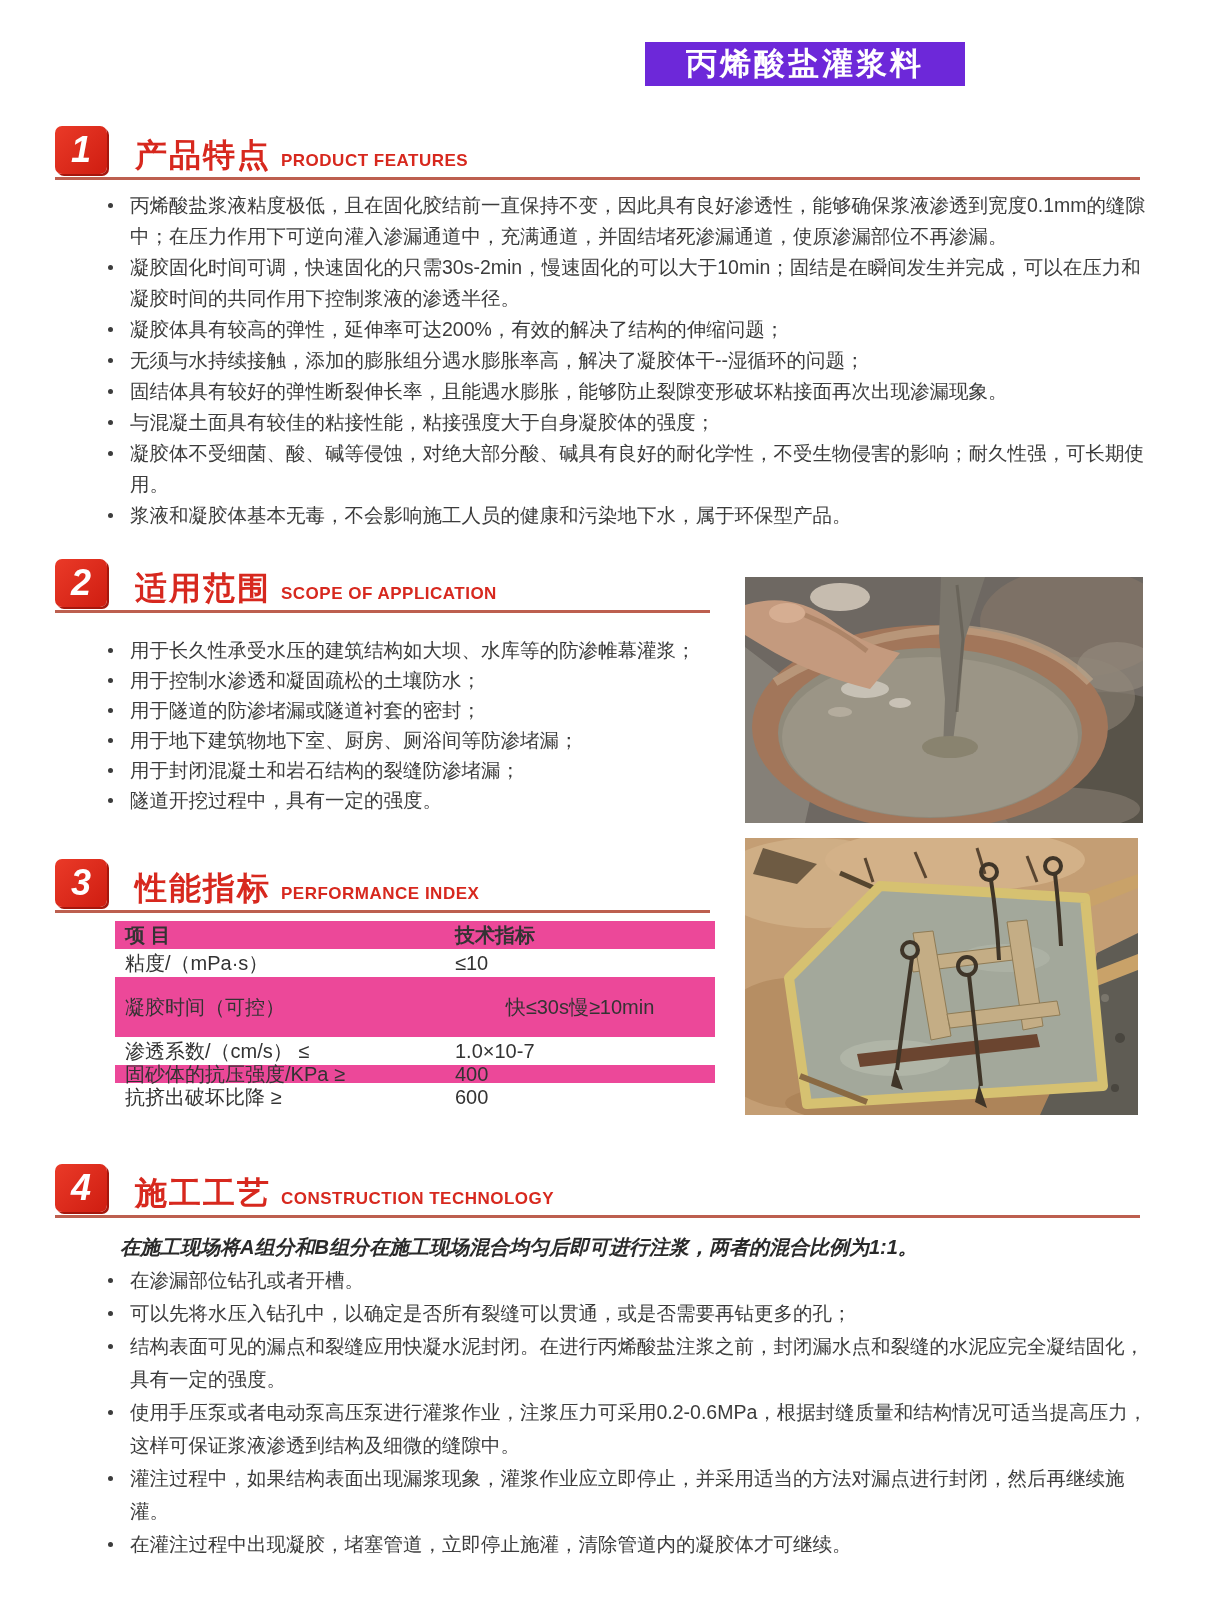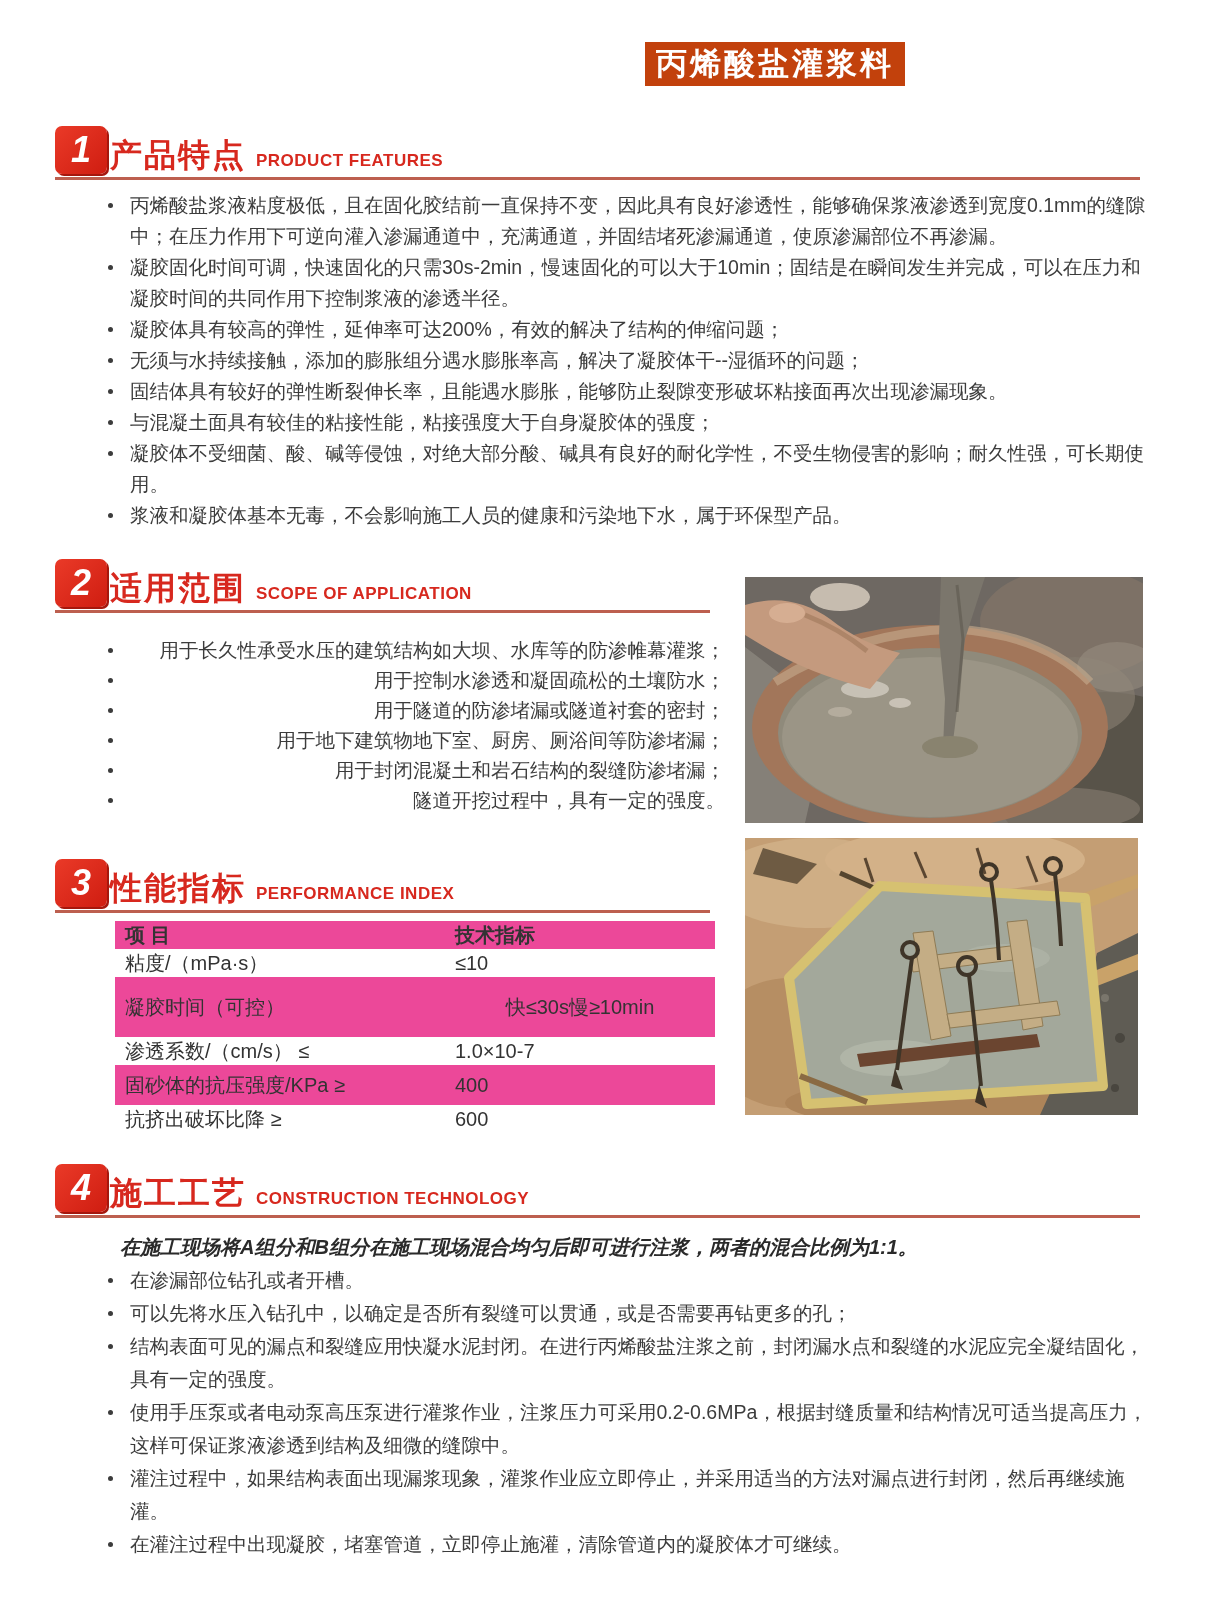--- a/index.html
+++ b/index.html
@@ -4,45 +4,45 @@
 <style>
   html,body { margin:0; padding:0; background:#ffffff; }
   .page {
     position:relative; width:1232px; height:1600px; background:#ffffff;
     font-family:"Liberation Sans","DejaVu Sans",sans-serif; color:#3c3c3c;
     overflow:hidden;
   }
 
   
   .banner {
-    position:absolute; left:645px; top:42px; width:260px; height:44px;
-    background:#c2410c; color:#ffffff; font-size:31px; font-weight:bold;
+    position:absolute; left:645px; top:42px; width:320px; height:44px;
+    background:#6d28d9; color:#ffffff; font-size:31px; font-weight:bold;
     letter-spacing:3px; display:flex; align-items:center; justify-content:center;
   }
 
   
   .sec { position:absolute; left:0; width:1232px; }
   .sec-head { position:absolute; left:55px; top:4px; display:flex; align-items:flex-end; }
   .badge {
     width:52px; height:48px; border-radius:7px;
     background:linear-gradient(135deg,#ea3a28 0%,#cf1d11 100%);
     box-shadow:2px 2px 0 #a5170d;
     color:#fff; font-size:36px; font-weight:bold; font-style:italic;
     display:flex; align-items:center; justify-content:center;
   }
-  .cn { font-size:32px; font-weight:bold; color:#d7281e; margin-left:3px; line-height:1; padding-bottom:3px; letter-spacing:2px; }
+  .cn { font-size:32px; font-weight:bold; color:#d7281e; margin-left:28px; line-height:1; padding-bottom:3px; letter-spacing:2px; }
   .en { font-size:17px; font-weight:bold; color:#d7281e; margin-left:10px; line-height:1; padding-bottom:5px; letter-spacing:.5px; }
   .rule { position:absolute; left:55px; top:55px; height:3px; background:#bd5f4f; }
 
   
   .bullets { list-style:none; margin:0; padding:0; position:absolute; left:105px; }
   .bullets li { position:relative; padding-left:25px; font-size:19.5px; color:#3c3c3c; }
   .dot { position:absolute; left:3px; top:13px; width:5px; height:5px; border-radius:50%; background:#3c3c3c; }
   .lh31 li { line-height:31px; }
-  .lh30 li { line-height:30px;text-align:right; }
+  .lh30 li { line-height:30px; }
   .lh33 li { line-height:33px; }
   .lh33 .dot { top:14px; }
 
   
   .intro { position:absolute; left:120px; font-size:20px; font-weight:bold; color:#2a2a2a; line-height:30px;font-style:italic; }
 
   
   .ptable { position:absolute; left:115px; top:66px; width:600px; font-size:20px; color:#333; }
   .trow { display:flex; align-items:center; }
   .gray { background:#ec4899; }
@@ -126,21 +126,21 @@
         <div class="c1">凝胶时间（可控）</div>
         <div class="c2 c2col">
           <div>快≤30s</div>
           <div>慢≥10min</div>
         </div>
       </div>
       <div class="trow" style="height:28px">
         <div class="c1">渗透系数/（cm/s）  ≤</div>
         <div class="c2">1.0×10-7</div>
       </div>
-      <div class="trow gray" style="height:40px">
+      <div class="trow gray" style="height:18px">
         <div class="c1">固砂体的抗压强度/KPa ≥</div>
         <div class="c2">400</div>
       </div>
       <div class="trow" style="height:29px">
         <div class="c1">抗挤出破坏比降 ≥</div>
         <div class="c2">600</div>
       </div>
     </div>
   </section>
 

